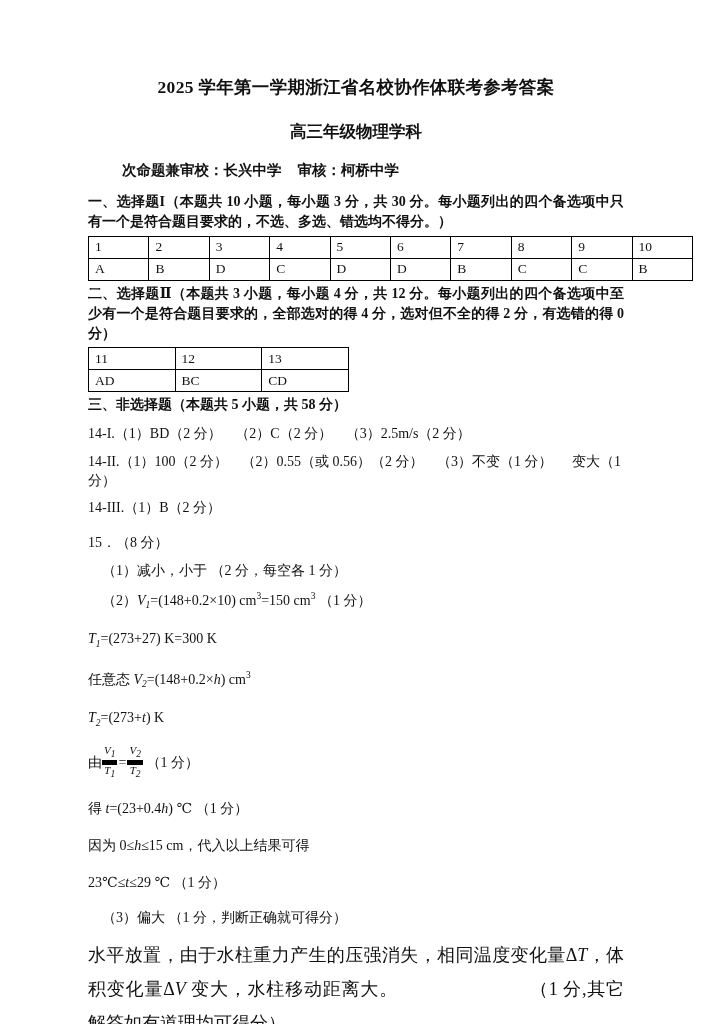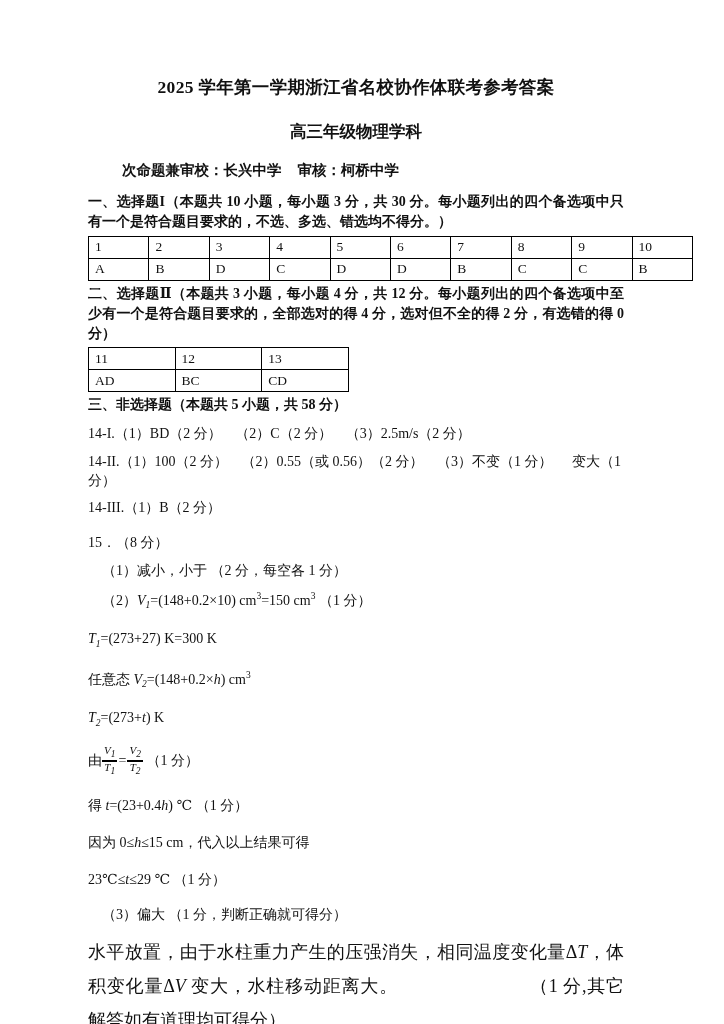--- a/index.html
+++ b/index.html
@@ -49,21 +49,21 @@
   .line{font-size:14px;margin-top:9px;line-height:1.35;position:relative;}
   .u{text-underline-offset:2px;}
   .it{font-style:italic;}
   .sub{font-size:9.5px;vertical-align:sub;}
   .sup{font-size:9.5px;vertical-align:super;}
 
   .ind{margin-left:14px;}
   .frac{display:inline-flex;flex-direction:column;align-items:center;
         vertical-align:middle;font-size:11px;line-height:1.05;
         font-style:italic;position:relative;top:-1px;}
-  .frac .num{border-bottom:2px solid #000000;padding:0 2px;}
+  .frac .num{border-bottom:5px solid #000000;padding:0 2px;}
   .frac .den{padding:0 2px;}
   .eqsign{margin:0 1px;}
 
   .para{font-size:18px;line-height:1.9;margin-top:10px;text-align:justify;}
 
   .corner{position:absolute;right:18px;bottom:22px;font-size:6px;color:#d8d8d8;
           letter-spacing:2px;}
 </style>
 </head>
 <body>

